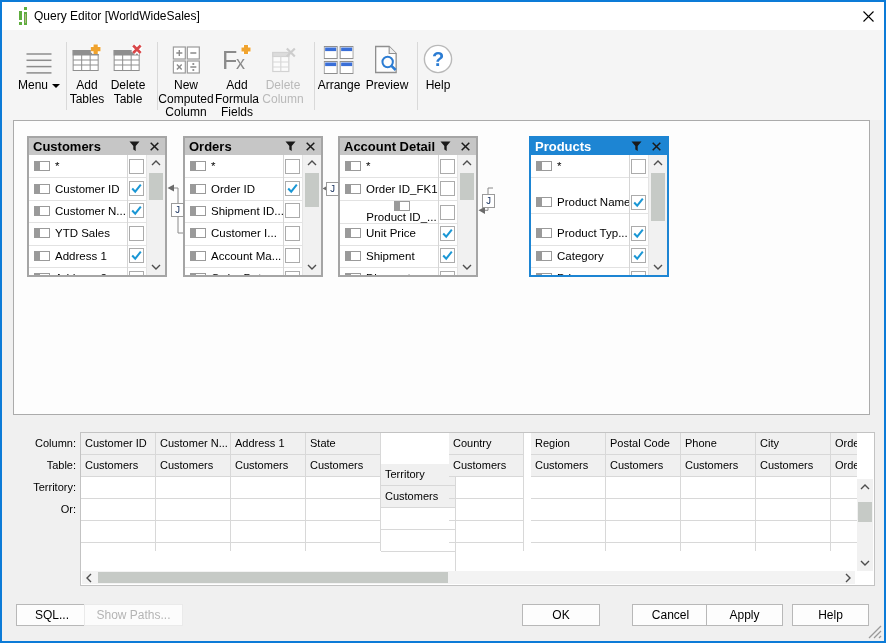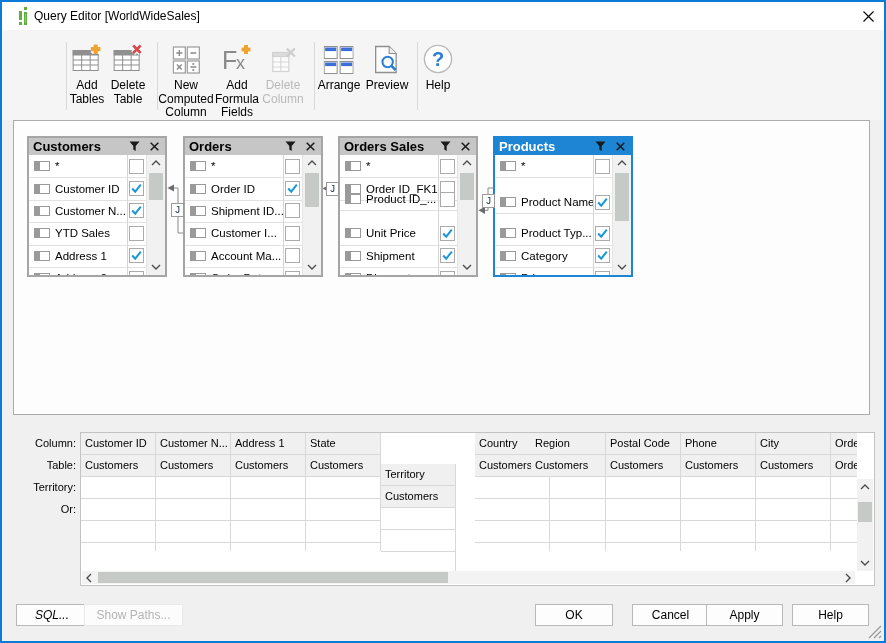--- a/index.html
+++ b/index.html
@@ -29,21 +29,21 @@
   .card{position:absolute;top:15px;width:140px;height:141px;box-sizing:border-box;
         border:2px solid #a5a5a5;background:#fff;}
   .card-header{height:17px;background:#c6c6c6;position:relative;
                display:flex;align-items:center;}
   .card-title{font-size:13px;font-weight:bold;color:#000;padding-left:4px;
               white-space:nowrap;letter-spacing:0px;}
   .hicon{position:absolute;top:1px;width:14px;height:14px;display:flex;
          align-items:center;justify-content:center;cursor:pointer;}
   .hicon.funnel{right:24px;}
   .hicon.xclose{right:4px;}
-  .card.selected{border-color:#1d85d3;}
+  .card.selected{border-color:#1d85d3;margin-left:36px;}
   .card.selected .card-header{background:#1d85d3;}
   .card.selected .card-title{color:#fff;}
   .card-body{position:absolute;left:0;top:17px;right:0;bottom:0;overflow:hidden;background:#fff;}
   .frow{position:absolute;left:0;height:22px;border-bottom:1px solid #e2e2e2;
         display:flex;align-items:center;}
   .frow .fname{font-size:11.5px;color:#000;margin-left:5px;white-space:nowrap;}
   .ficon{width:16px;height:10px;box-sizing:border-box;border:1px solid #9a9a9a;
          background:#fff;margin-left:5px;flex:none;position:relative;}
   .ficon::before{content:"";position:absolute;left:0;top:0;bottom:0;width:5px;background:#9a9a9a;}
   .checkcol{position:absolute;top:0;bottom:0;border-left:1px solid #d5d5d5;}
@@ -92,20 +92,33 @@
     </span>
     <span class="title">Query Editor [WorldWideSales]</span>
     <span class="close">
       <svg width="11" height="11" viewBox="0 0 11 11">
         <path d="M0.5,0.5 L10.5,10.5 M10.5,0.5 L0.5,10.5" stroke="#000" stroke-width="1.1" fill="none"></path>
       </svg>
     </span>
   </div>
 
   <div class="toolbar" id="toolbar">
+      <div class="tbtn" style="left: 37px;">
+        <div class="ticon">
+          <svg width="26" height="22" viewBox="0 0 26 22">
+            <g stroke="#8c8c8c" stroke-width="1.5">
+   <path d="M0.5,2 H25.5"></path>
+              <path d="M0.5,8.3 H25.5"></path>
+              <path d="M0.5,14.6 H25.5"></path>
+              <path d="M0.5,20.9 H25.5"></path>
+            </g>
+          </svg>
+        </div>
+        <div class="tlabel menu-label"><span>Menu</span><span class="caret"></span></div>
+      </div>
       <div class="tbtn" style="left: 85px;">
         <div class="ticon">
           <svg width="31" height="30" viewBox="0 0 31 30">
    <rect x="1.5" y="6.5" width="25" height="20" fill="#fff" stroke="#8f8f8f"></rect>
    <rect x="1.5" y="6.5" width="25" height="4.5" fill="#8f8f8f" stroke="#8f8f8f"></rect>
    <path d="M1.5,16 H26.5 M1.5,21 H26.5 M10,11 V26.5 M18.5,11 V26.5" stroke="#8f8f8f" fill="none"></path>
    <path d="M24,0.5 V10 M19.2,5.2 H28.8" stroke="#fff" stroke-width="7"></path>
    <path d="M24,0.5 V10 M19.2,5.2 H28.8" stroke="#f0a32e" stroke-width="4.2"></path>
           </svg>
         </div>
@@ -352,21 +365,21 @@
               </svg></span>
             <div class="sthumb" style="top: 18px; height: 34px;"></div>
             <span class="chev down" style="bottom: 5px; left: 4px;"><svg width="10" height="6" viewBox="0 0 10 6">
    <path d="M1,1 L5,5 L9,1" stroke="#4e4e4e" stroke-width="1.4" fill="none"></path>
               </svg></span>
           </div>
         </div>
       </div>
       <div class="card" style="left: 324px;">
         <div class="card-header">
-          <span class="card-title">Orders Sales</span>
+          <span class="card-title">Account Detail</span>
           <span class="hicon funnel">
             <svg width="11" height="11" viewBox="0 0 11 11">
    <path d="M0.5,0.5 H10.5 L6.7,5 V10 L4.3,8.4 V5 Z" fill="#1a1a1a"></path>
             </svg>
           </span>
           <span class="hicon xclose">
             <svg width="9" height="9" viewBox="0 0 9 9">
    <path d="M0.7,0.7 L8.3,8.3 M8.3,0.7 L0.7,8.3" stroke="#1a1a1a" stroke-width="1.5" fill="none"></path>
             </svg>
           </span>
@@ -375,21 +388,21 @@
           <div class="frow" style="top: 0px; width: 118px; height: 22.4px;">
             <span class="ficon"></span>
             <span class="fname">*</span>
             <span class="cbox" style="left: 100px; top: 3.5px;"></span>
           </div>
           <div class="frow" style="top: 22.4px; width: 118px; height: 22.4px;">
             <span class="ficon"></span>
             <span class="fname">Order ID_FK1</span>
             <span class="cbox" style="left: 100px; top: 3.5px;"></span>
           </div>
-          <div class="frow" style="top: 33px; width: 118px; height: 22.4px;">
+          <div class="frow" style="top: 46px; width: 118px; height: 22.4px; flex-direction: column;">
             <span class="ficon"></span>
             <span class="fname">Product ID_...</span>
             <span class="cbox" style="left: 100px; top: 3.5px;"></span>
           </div>
           <div class="frow" style="top: 67.2px; width: 118px; height: 22.4px;">
             <span class="ficon"></span>
             <span class="fname">Unit Price</span>
             <span class="cbox" style="left: 100px; top: 3.5px;">
               <svg width="13" height="13" viewBox="0 0 13 13">
    <path d="M2.2,6.5 L5.2,9.7 L10.8,2.6" stroke="#1a97d5" stroke-width="2" fill="none"></path>
@@ -532,21 +545,21 @@
           <div class="gcell" style="height: 8px; border-bottom: none;"></div>
         </div>
         <div class="gcol" style="left: 300px; margin-top: 31px;">
           <div class="gcell hd">Territory</div>
           <div class="gcell hd">Customers</div>
           <div class="gcell"></div>
           <div class="gcell"></div>
           <div class="gcell"></div>
           <div class="gcell" style="height: 8px; border-bottom: none;"></div>
         </div>
-        <div class="gcol" style="left: 394px;">
+        <div class="gcol" style="left: 368px;">
           <div class="gcell hd">Country</div>
           <div class="gcell hd">Customers</div>
           <div class="gcell"></div>
           <div class="gcell"></div>
           <div class="gcell"></div>
           <div class="gcell" style="height: 8px; border-bottom: none;"></div>
         </div>
         <div class="gcol" style="left: 450px;">
           <div class="gcell hd">Region</div>
           <div class="gcell hd">Customers</div>
@@ -602,23 +615,23 @@
    <path d="M5,1 L1,5 L5,9" stroke="#4e4e4e" stroke-width="1.4" fill="none"></path>
           </svg></span>
         <div class="hthumb" style="left: 16px; width: 350px;"></div>
         <span class="chev right" style="right: 4px; top: 2px;"><svg width="6" height="10" viewBox="0 0 6 10">
    <path d="M1,1 L5,5 L1,9" stroke="#4e4e4e" stroke-width="1.4" fill="none"></path>
           </svg></span>
       </div>
     </div>
 
   <div id="footer">
-      <div class="btn" style="left: 14px; width: 72px; font-style: italic;">SQL...</div>
+      <div class="btn" style="left: 14px; width: 72px;">SQL...</div>
       <div class="btn disabled" style="left: 82px; width: 99px;">Show Paths...</div>
-      <div class="btn" style="left: 533px; width: 78px;">OK</div>
+      <div class="btn" style="left: 520px; width: 78px;">OK</div>
       <div class="btn" style="left: 619px; width: 77px; margin-left: 11px;">Cancel</div>
       <div class="btn" style="left: 704px; width: 77px;">Apply</div>
       <div class="btn" style="left: 790px; width: 77px;">Help</div>
     </div>
 
   <svg class="grip" width="16" height="16" viewBox="0 0 16 16">
     <path d="M15,3 L3,15 M15,8 L8,15 M15,13 L13,15" stroke="#9a9a9a" stroke-width="1.3" fill="none"></path>
   </svg>
 </div>
 

